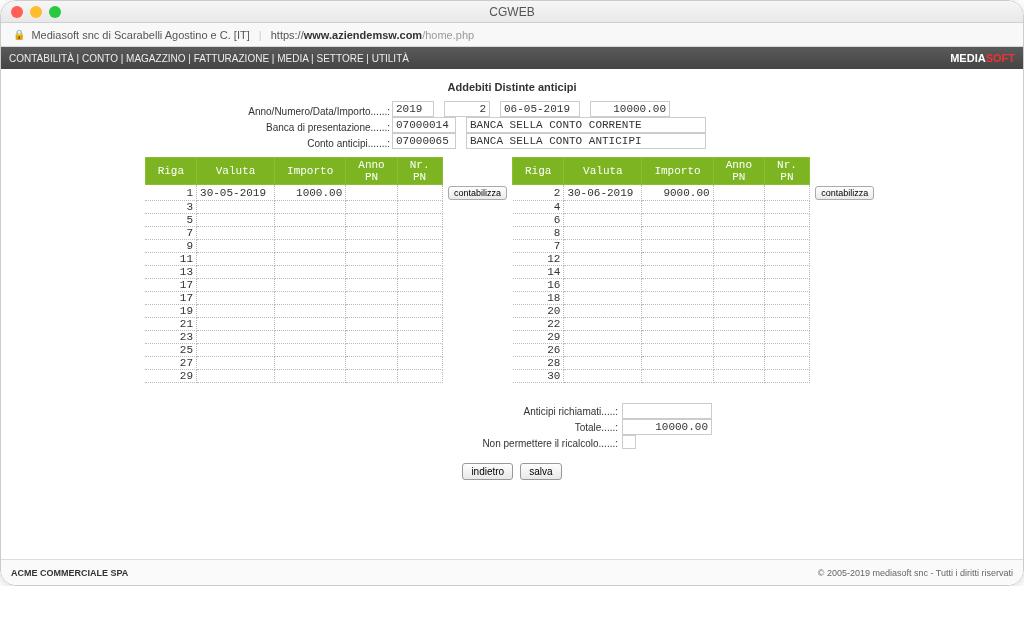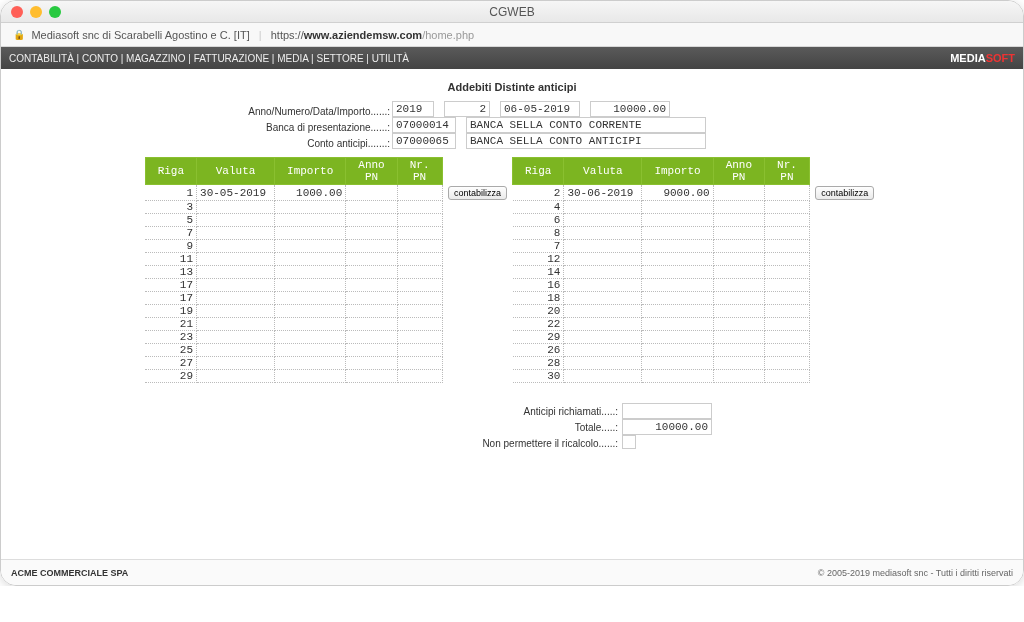--- a/index.html
+++ b/index.html
@@ -387,19 +387,23 @@
       <div class="summary-row">
         <div class="summary-label">Totale.....:</div>
         <div class="summary-field">10000.00</div>
       </div>
       <div class="summary-row">
         <div class="summary-label">Non permettere il ricalcolo......:</div>
         <div style="width:90px;text-align:left"><span class="checkbox"></span></div>
       </div>
     </div>
 
+    <div class="actions">
+      <button class="btn">indietro</button>
+      <button class="btn">salva</button>
+    </div>
   </div>
 
   <div class="footer">
     <div class="company">ACME COMMERCIALE SPA</div>
     <div>© 2005-2019 mediasoft snc - Tutti i diritti riservati</div>
   </div>
 </div>
 
 </body></html>

